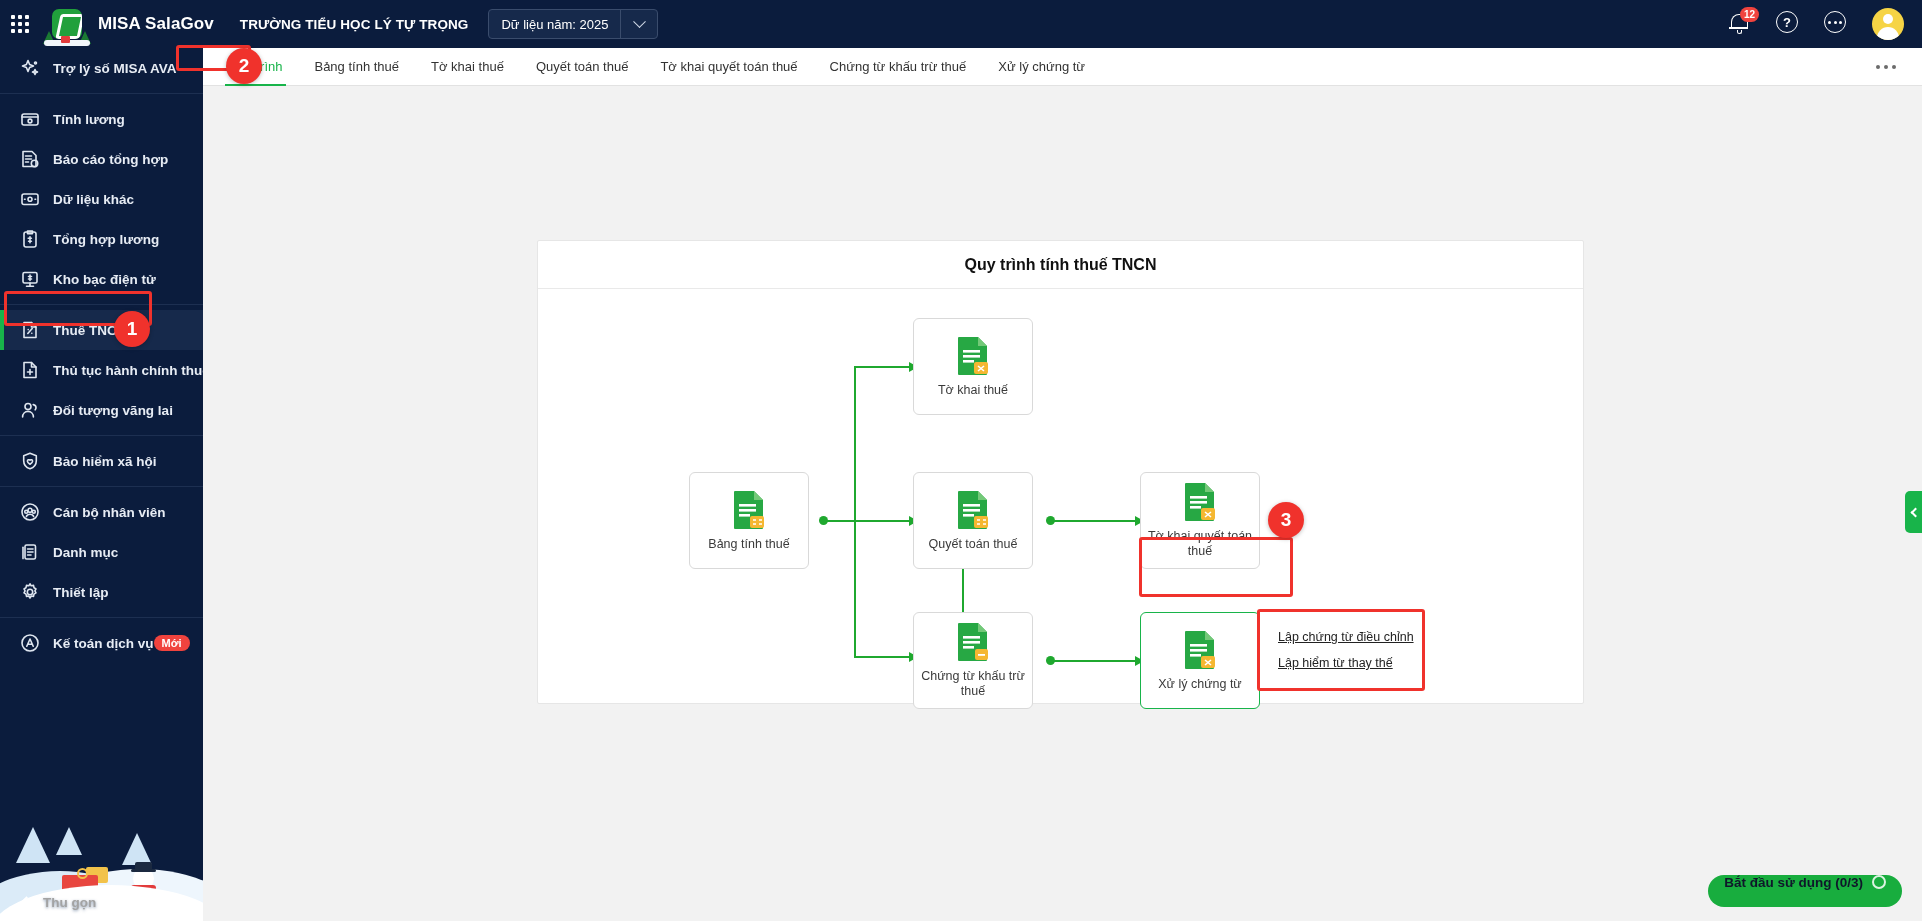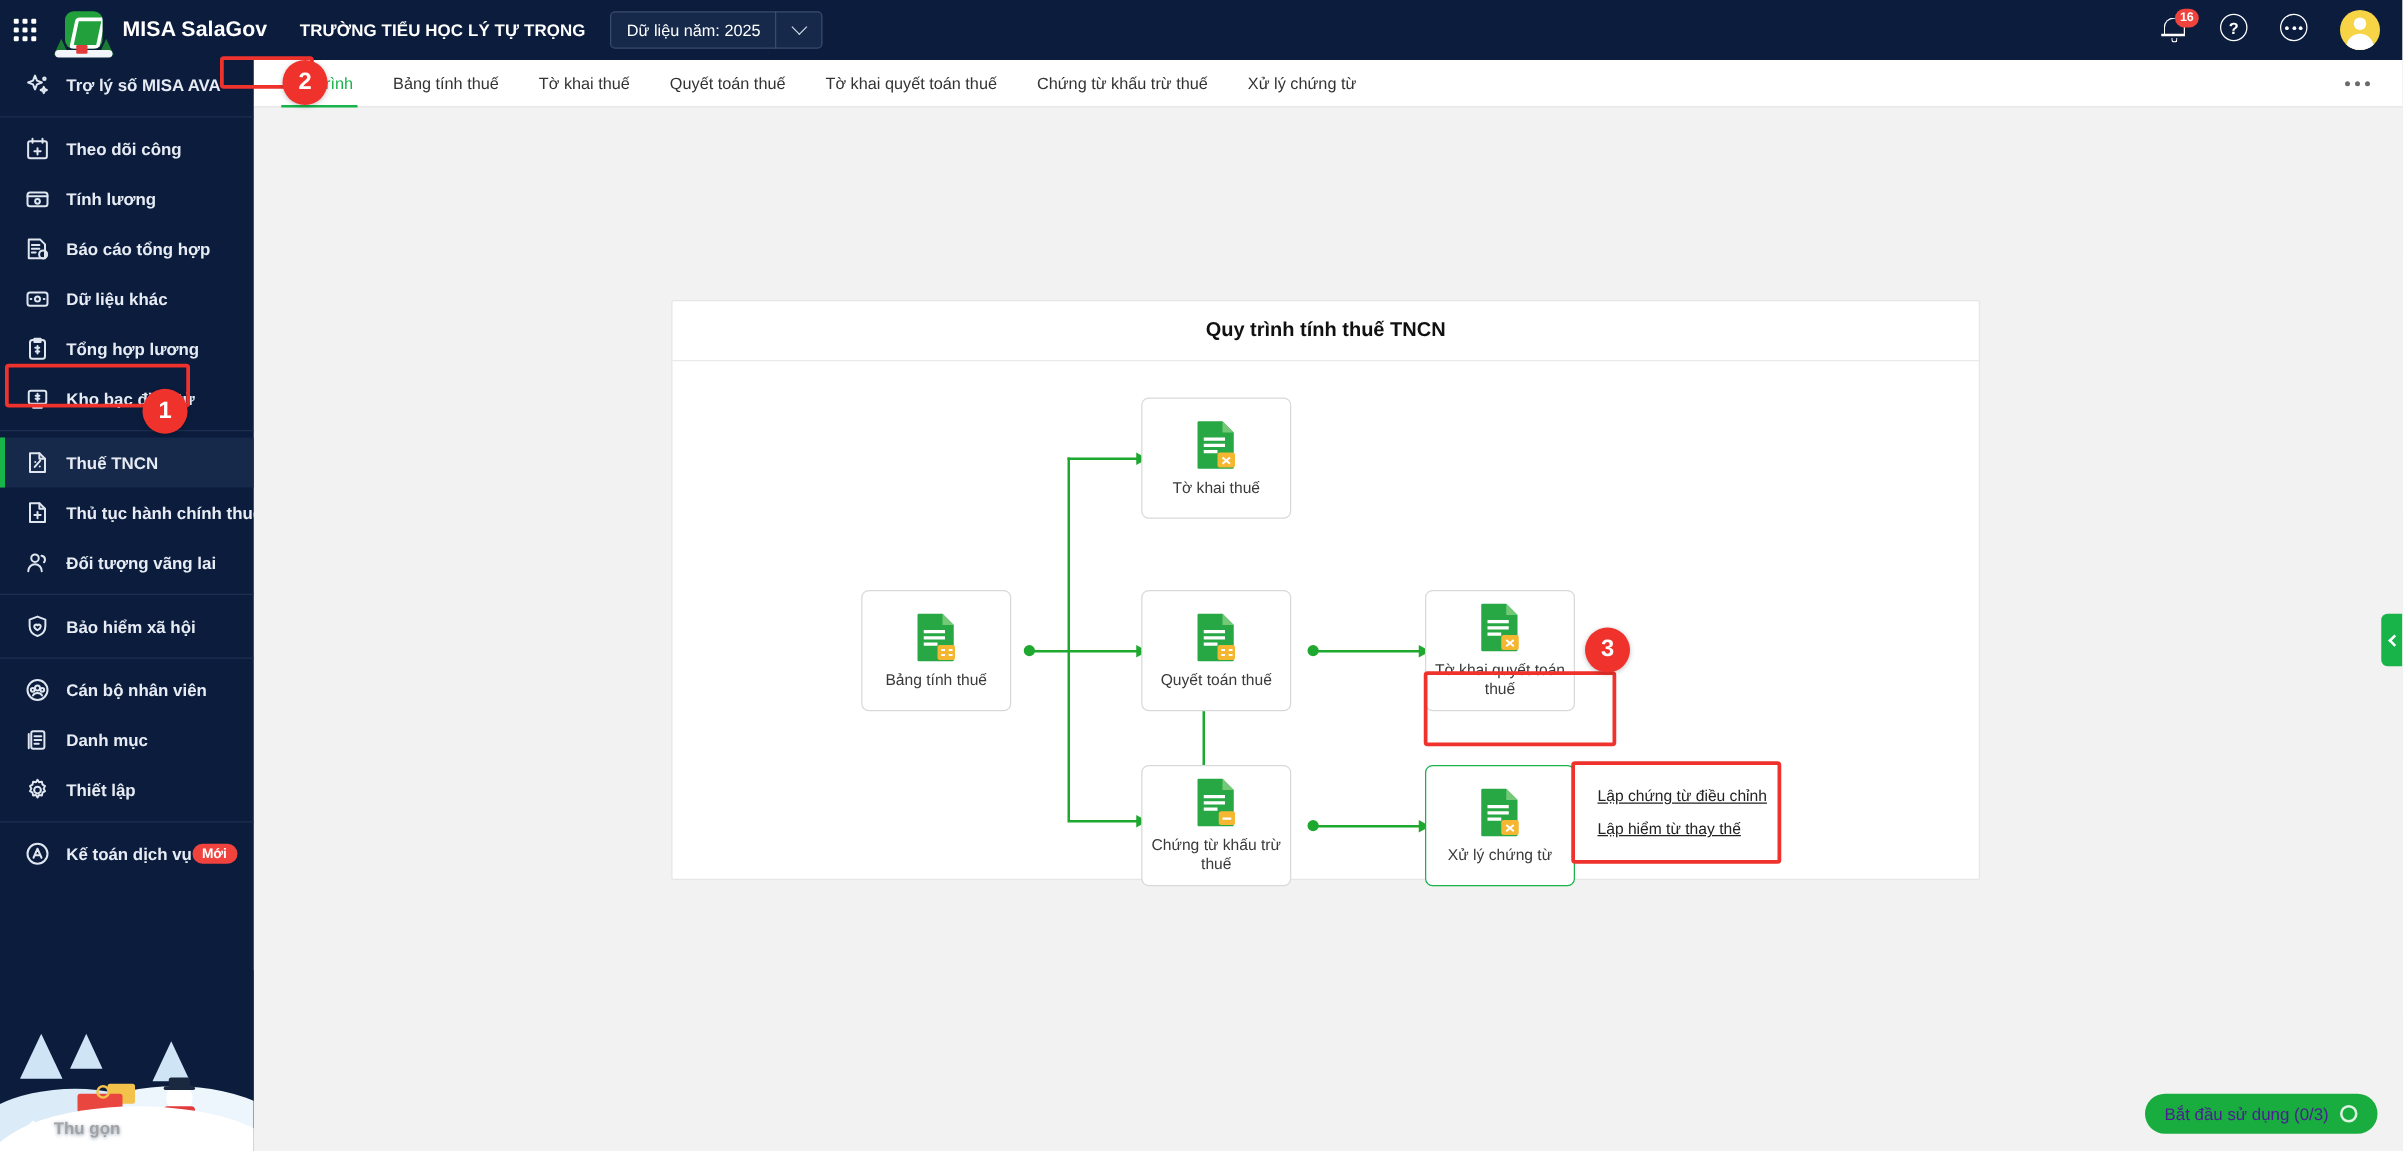--- a/index.html
+++ b/index.html
@@ -265,22 +265,22 @@
 
   .right-handle {
     position: absolute; right: 0; top: 405px; width: 17px; height: 42px;
     background: #18b44a; border-radius: 5px 0 0 5px; z-index: 25;
     display: flex; align-items: center; justify-content: center; cursor: pointer;
   }
   .right-handle .c { width: 7px; height: 7px; border-left: 2px solid #fff; border-bottom: 2px solid #fff; transform: rotate(45deg); margin-left:3px; }
 
   .start-btn {
     position: absolute; right: 20px; bottom: 14px; height: 32px; padding: 0 16px;
-    background: #18ad3e; border-radius: 16px; display: flex; align-items: center; gap: 9px;
-    color: #4c1d95; font-size: 13.5px; font-weight: normal; cursor: pointer; z-index: 28;
+    background: #18ad3e; border-radius: 16px; display: flex; gap: 9px;
+    color: #0f172a; font-size: 13.5px; font-weight: bold; cursor: pointer; z-index: 28;
   }
   .start-btn .ring { width: 14px; height: 14px; border: 2px solid rgba(255,255,255,.85); border-radius: 50%; }
 </style>
 </head>
 <body>
 
 <div id="app">
 
   <div class="header">
     <div class="waffle">
@@ -311,21 +311,21 @@
       <span class="ycaret">
           <span class="caret-d"></span>
         </span>
     </div>
 
     <div class="header-right">
       <div class="hicon">
         <div class="bell">
             <span class="clap"></span>
           </div>
-        <span class="badge">16</span>
+        <span class="badge">12</span>
       </div>
       <div class="hicon">
         <div class="circ-icon">?</div>
       </div>
       <div class="hicon">
         <div class="circ-icon">
             <span class="dots-h">
               <i></i>
               <i></i>
               <i></i>
@@ -342,29 +342,20 @@
           <span class="ico">
             <svg width="20" height="20" viewBox="0 0 20 20">
               <path d="M8 2.5l1.6 4L13.5 8l-3.9 1.5L8 13.5 6.4 9.5 2.5 8l3.9-1.5z" stroke="#dfe6f0" stroke-width="1.6" fill="none" stroke-linecap="round" stroke-linejoin="round"></path>
               <path d="M15 11.5l.7 1.7 1.8.8-1.8.8-.7 1.7-.7-1.7-1.8-.8 1.8-.8z" stroke="#dfe6f0" stroke-width="1.6" fill="none" stroke-linecap="round" stroke-linejoin="round"></path>
               <circle cx="15.5" cy="5" r="1" stroke="#dfe6f0" stroke-width="1.6" fill="none" stroke-linecap="round" stroke-linejoin="round"></circle>
             </svg>
           </span>
           <span>Trợ lý số MISA AVA</span>
         </div>
         <div class="side-sep"></div>
-        <div class="side-item">
-          <span class="ico">
-            <svg width="20" height="20" viewBox="0 0 20 20">
-              <rect x="2.5" y="4" width="15" height="13.5" rx="1.6" stroke="#dfe6f0" stroke-width="1.6" fill="none" stroke-linecap="round" stroke-linejoin="round"></rect>
-              <path d="M6 2v3.2M14 2v3.2M10 9.5v5M7.5 12h5" stroke="#dfe6f0" stroke-width="1.6" fill="none" stroke-linecap="round" stroke-linejoin="round"></path>
-            </svg>
-          </span>
-          <span>Theo dõi công</span>
-        </div>
         <div class="side-item">
           <span class="ico">
             <svg width="20" height="20" viewBox="0 0 20 20">
               <rect x="2" y="5" width="16" height="11" rx="2" stroke="#dfe6f0" stroke-width="1.6" fill="none" stroke-linecap="round" stroke-linejoin="round"></rect>
               <path d="M2 8h16" stroke="#dfe6f0" stroke-width="1.6" fill="none" stroke-linecap="round" stroke-linejoin="round"></path>
               <circle cx="10" cy="12" r="1.9" stroke="#dfe6f0" stroke-width="1.6" fill="none" stroke-linecap="round" stroke-linejoin="round"></circle>
             </svg>
           </span>
           <span>Tính lương</span>
         </div>

